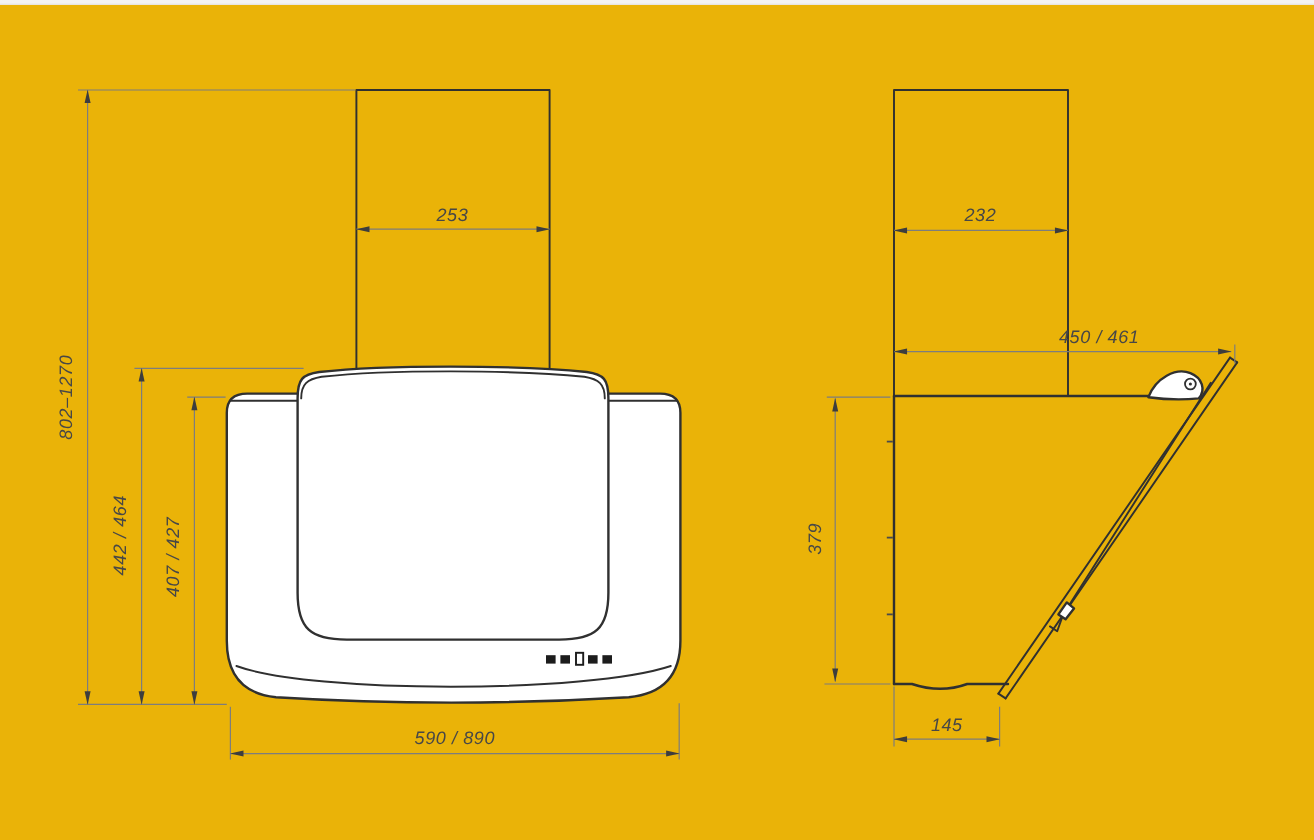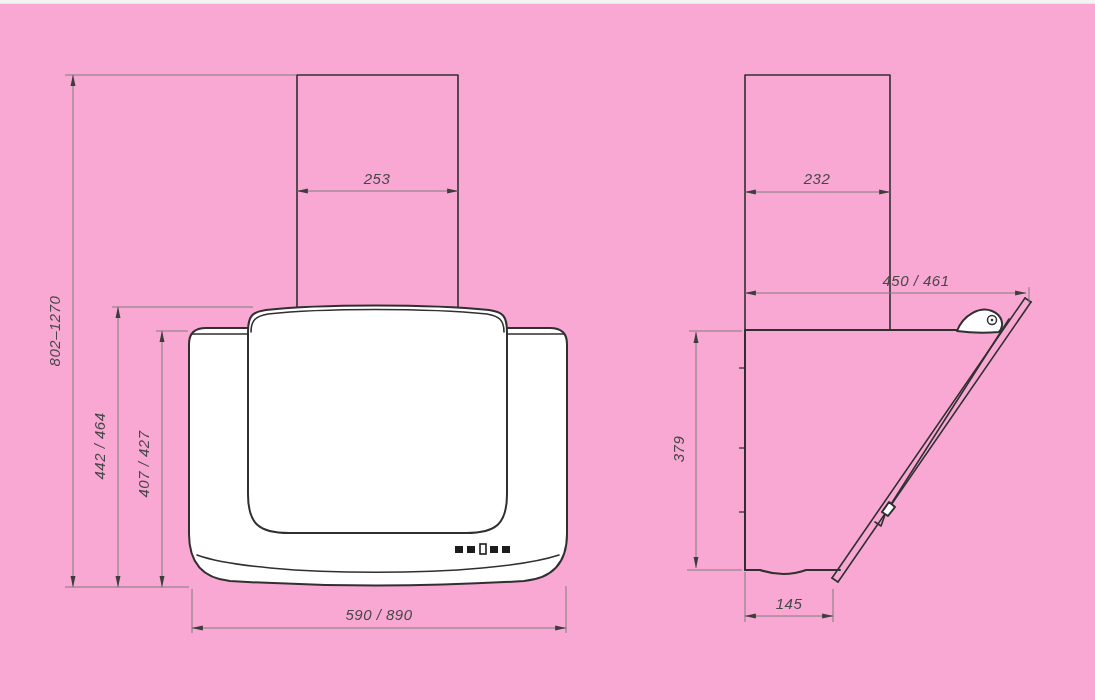--- a/index.html
+++ b/index.html
@@ -1,19 +1,19 @@
 <!DOCTYPE html>
 <html><head>
 <meta charset="utf-8">
 <style>
   html,body{margin:0;padding:0;background:#ffffff;}
   .canvas{
     position:relative;
     width:1095px;height:700px;
-    background:#f9a8d4;
+    background:#eab308;
     overflow:hidden;
     font-family:"Liberation Sans",sans-serif;
   }
   .top-strip{
     position:absolute;top:0;left:0;width:1095px;height:3px;
     background:#f3f3f3;border-bottom:1px solid #e7e7e7;
   }
   svg{position:absolute;top:0;left:0;display:block;}
   text.dim{
     font-family:"Liberation Sans",sans-serif;

